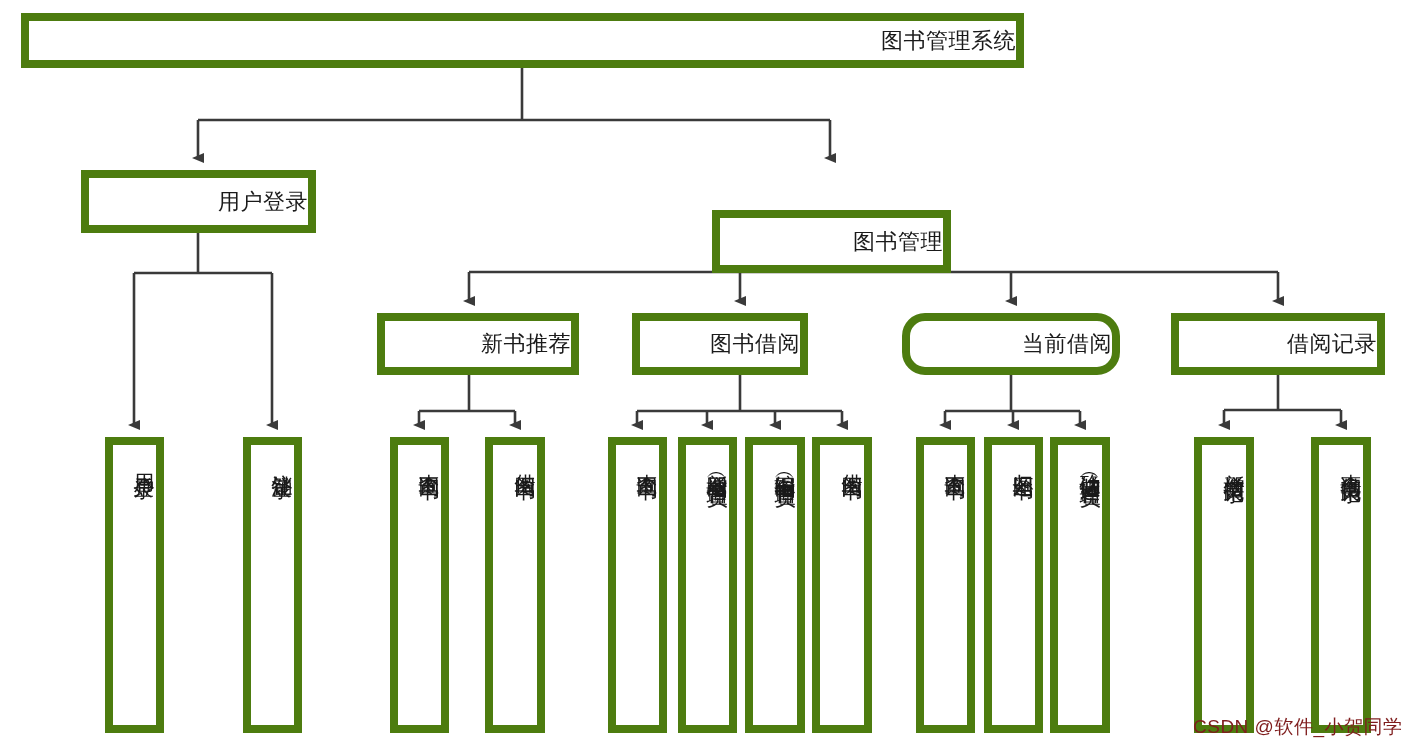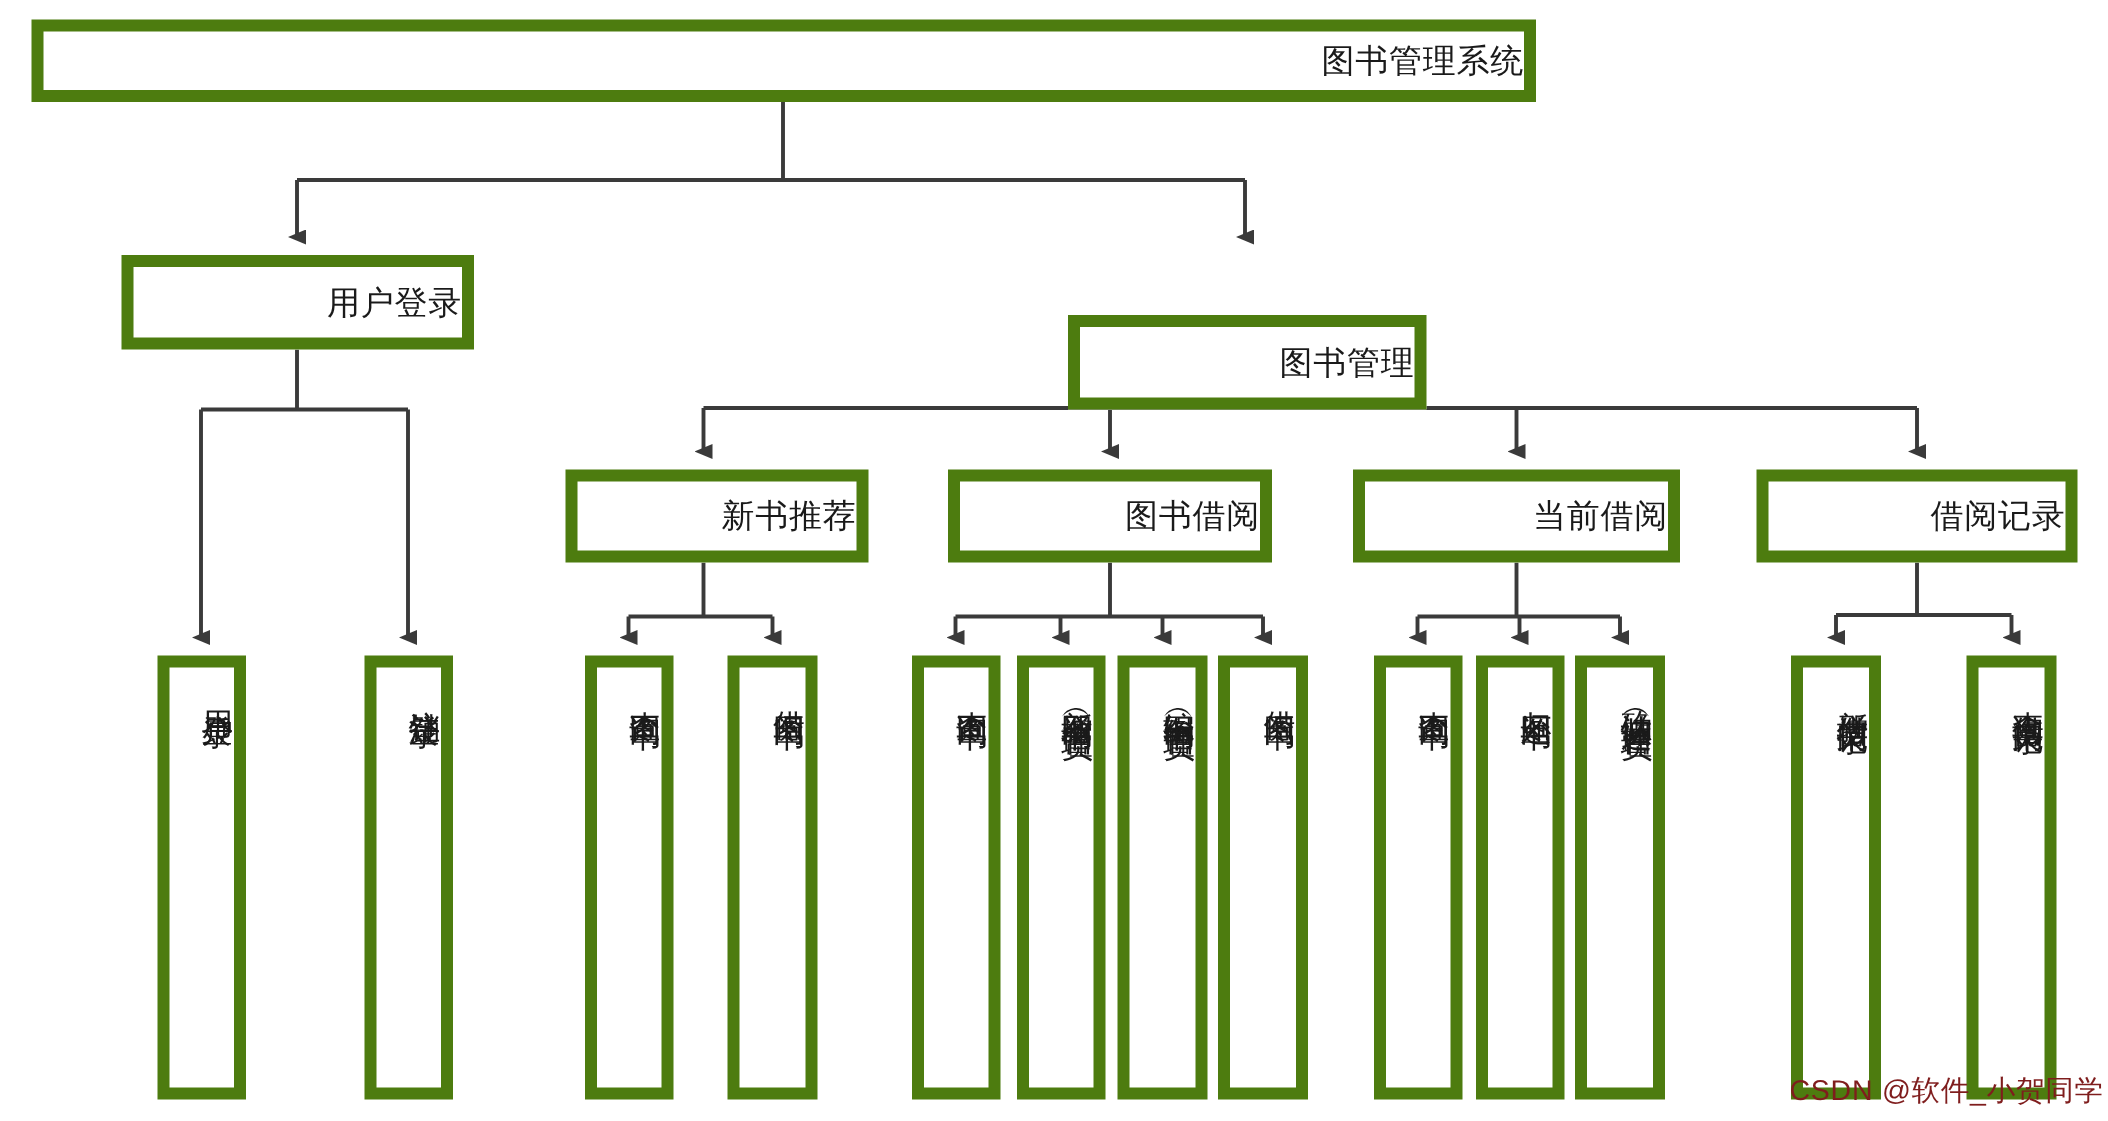--- a/index.html
+++ b/index.html
@@ -127,24 +127,24 @@
   <div class="node horiz" style="left:81px; top:170px; width:235px; height:63px;">
     <span class="label">用户登录</span>
   </div>
   <div class="node horiz" style="left:712px; top:170px; width:239px; height:63px;margin-top:40px;">
     <span class="label">图书管理</span>
   </div>
 
   <div class="node horiz" style="left:377px; top:313px; width:202px; height:62px;padding-left:48px;">
     <span class="label">新书推荐</span>
   </div>
-  <div class="node horiz" style="left:632px; top:313px; width:216px; height:62px;">
+  <div class="node horiz" style="left:632px; top:313px; width:176px; height:62px;">
     <span class="label">图书借阅</span>
   </div>
-  <div class="node horiz" style="left:902px; top:313px; width:218px; height:62px;">
+  <div class="node horiz" style="left:902px; top:313px; width:218px; height:62px;border-radius:23px;">
     <span class="label">当前借阅</span>
   </div>
   <div class="node horiz" style="left:1171px; top:313px; width:214px; height:62px;padding-left:12px;">
     <span class="label">借阅记录</span>
   </div>
 
   <div class="node vert" style="left:105px; top:437px; width:59px; height:296px;">
     <span class="label">用户登录</span>
   </div>
   <div class="node vert" style="left:243px; top:437px; width:59px; height:296px;">

